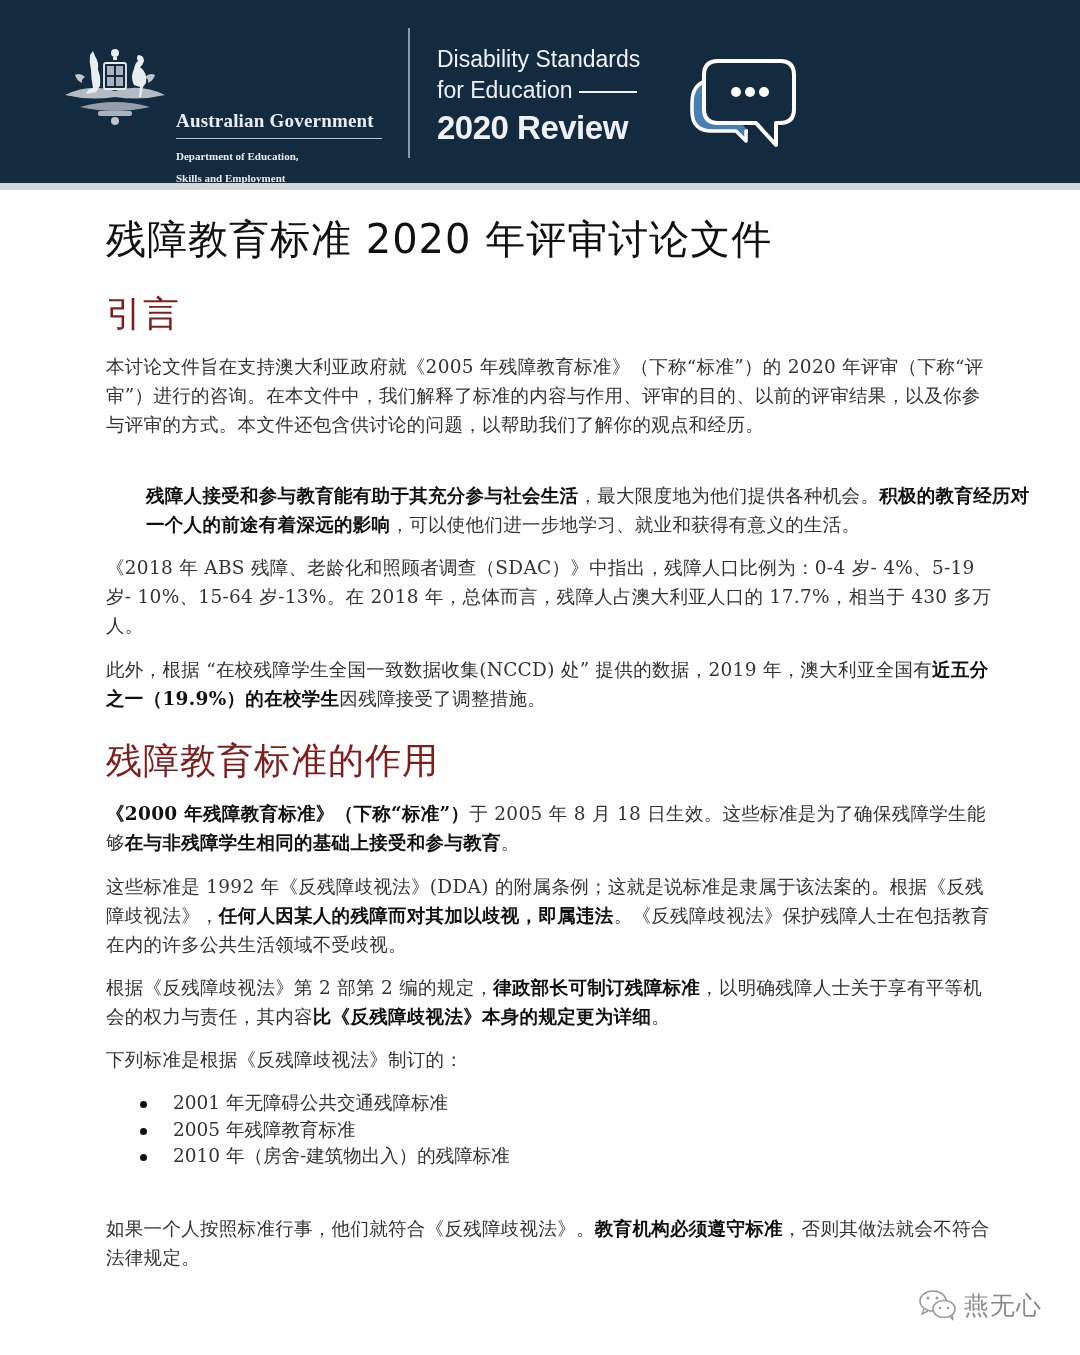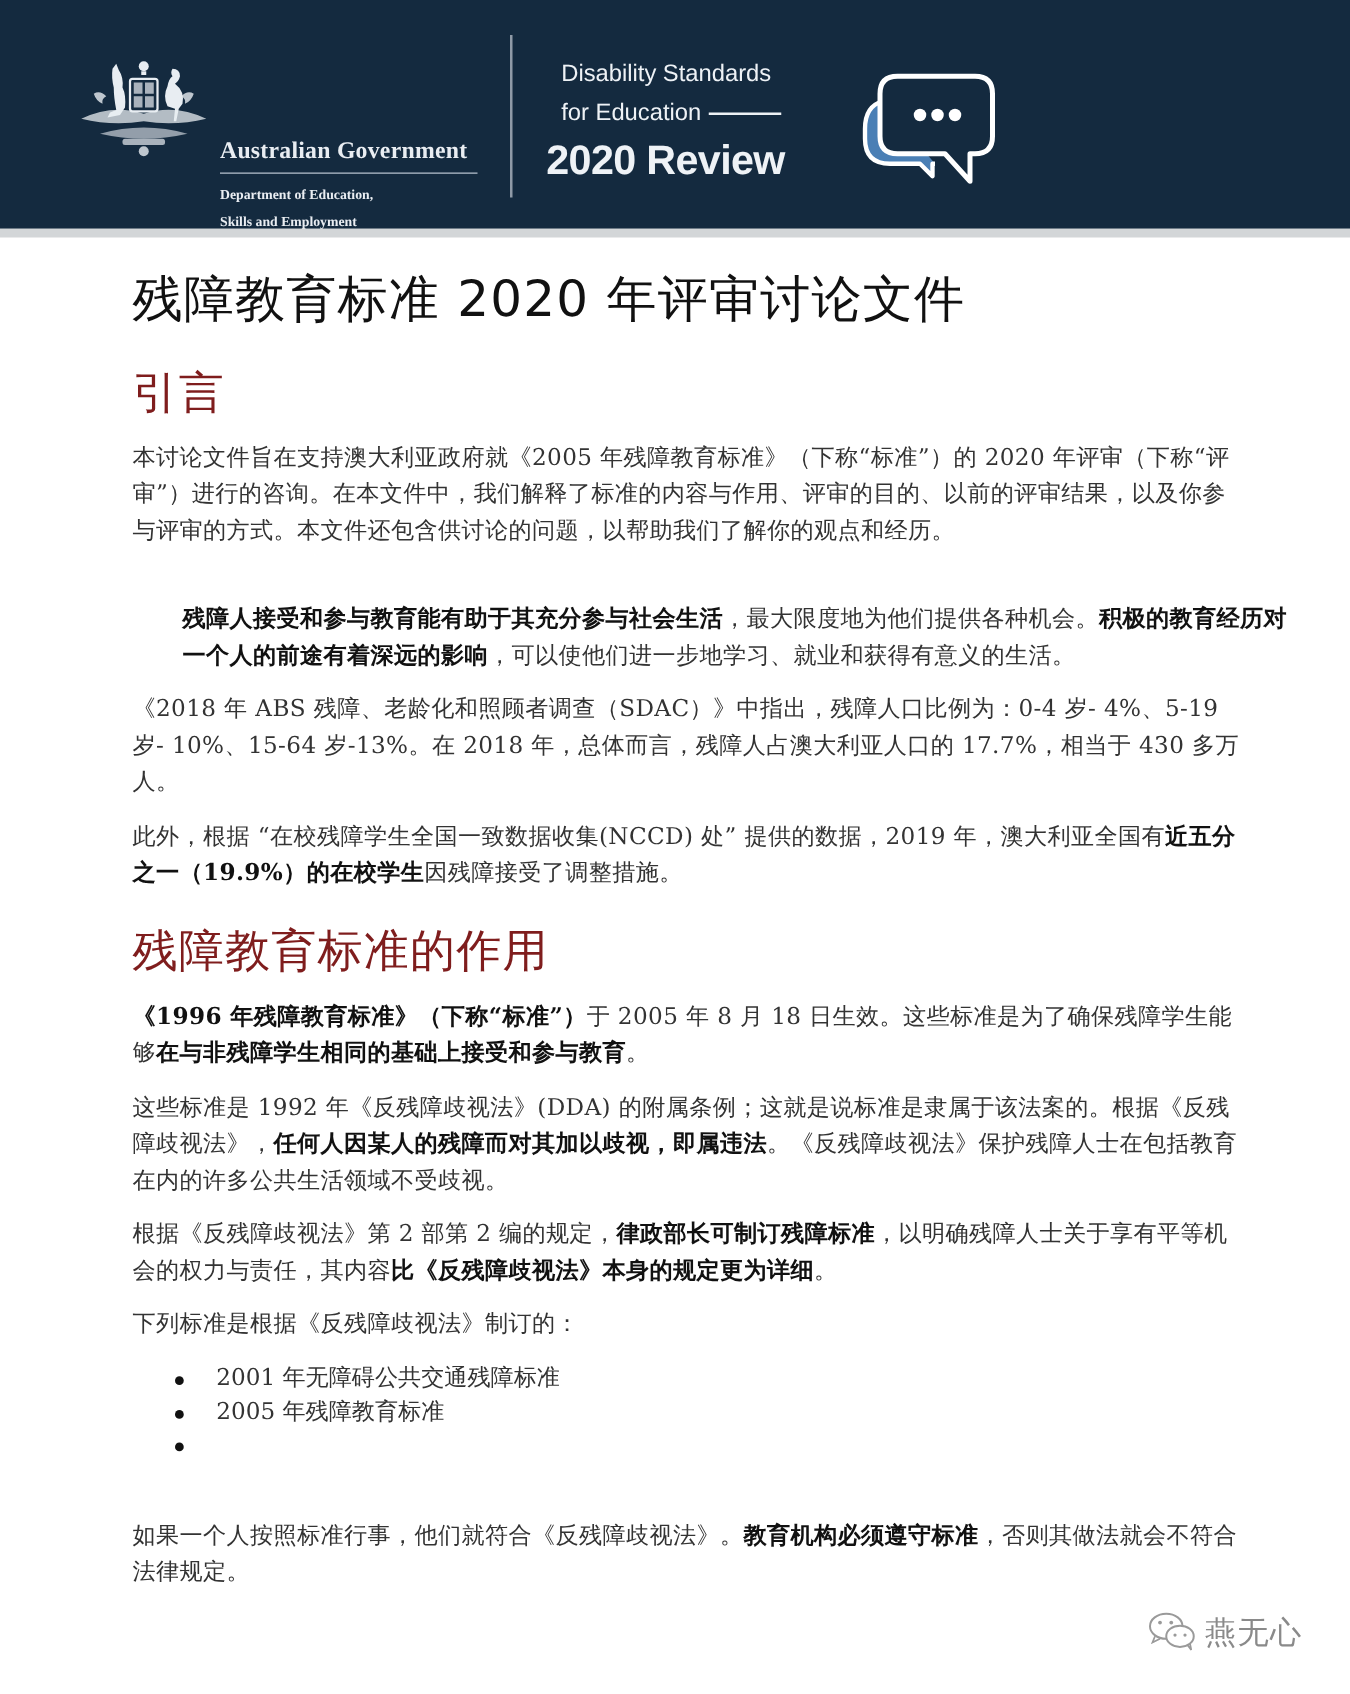--- a/index.html
+++ b/index.html
@@ -13,21 +13,21 @@
   .header-stripe {
     position: absolute; left: 0; top: 183px; width: 1080px; height: 7px; background: #d3d6d8;
   }
   .crest { position: absolute; left: 60px; top: 45px; width: 110px; height: 85px; }
   .gov-block { position: absolute; left: 176px; top: 66px; color: #e9edf2; font-family: "Liberation Serif", serif; font-weight: bold; }
   .gov-title { font-size: 19px; letter-spacing: 0.2px; margin-top: 44px; }
   .gov-rule { width: 206px; height: 1px; background: #b7c2cf; margin: 6px 0 6px 0; }
   .gov-dept { font-size: 11px; line-height: 22px; }
   .vdivider { position: absolute; left: 408px; top: 28px; width: 2px; height: 130px; background: #8f9aa7; }
   .dse-block { position: absolute; left: 437px; top: 44px; color: #eef2f6; font-family: "Liberation Sans", sans-serif; }
-  .dse-line1, .dse-line2 { font-size: 19px; line-height: 31px; margin-left: 12px; }
+  .dse-line1, .dse-line2 { font-size: 23px; line-height: 31px; }
   .dse-line2 .dash { display: inline-block; width: 58px; height: 2px; background: #eef2f6; vertical-align: middle; margin-left: 6px; }
   .dse-year { font-size: 33px; font-weight: bold; line-height: 44px; letter-spacing: -0.5px; }
   .chat-icon { position: absolute; left: 686px; top: 55px; width: 115px; height: 100px; }
   .doc-title { position: absolute; left: 106px; top: 212px; font-size: 40px; color: #111; font-family: "DejaVu Sans", sans-serif; letter-spacing: 1px; white-space: nowrap; }
   .h2 { position: absolute; left: 106px; font-size: 36px; color: #7f1d1d; font-family: "DejaVu Sans", sans-serif; letter-spacing: 1px; white-space: nowrap; }
   .para { position: absolute; left: 106px; width: 890px; font-size: 18.5px; line-height: 29px; color: #333; letter-spacing: 0.3px; }
   .para b, .para .bold { font-weight: bold; color: #111; }
   .bullets { position: absolute; left: 106px; top: 1090px; margin: 0; padding: 0; list-style: none; font-size: 18.5px; line-height: 26.5px; color: #333; }
   .bullets li { position: relative; padding-left: 67px; }
   .bullets li .dot { position: absolute; left: 34px; top: 11px; width: 7px; height: 7px; border-radius: 50%; background: #111; }
@@ -95,39 +95,39 @@
   <span>《2018 年 ABS 残障、老龄化和照顾者调查（SDAC）》中指出，残障人口比例为：0-4 岁- 4%、5-19 岁- 10%、15-64 岁-13%。在 2018 年，总体而言，残障人占澳大利亚人口的 17.7%，相当于 430 多万人。</span>
 </div>
 
 <div class="para" style="top:655px;">
   <span>此外，根据 “在校残障学生全国一致数据收集(NCCD) 处” 提供的数据，2019 年，澳大利亚全国有</span><span class="bold">近五分之一（19.9%）的在校学生</span><span>因残障接受了调整措施。</span>
 </div>
 
 <div class="h2" style="top:737px;">残障教育标准的作用</div>
 
 <div class="para" style="top:799px;">
-  <span class="bold">《1996 年残障教育标准》（下称“标准”）</span><span>于 2005 年 8 月 18 日生效。这些标准是为了确保残障学生能够</span><span class="bold">在与非残障学生相同的基础上接受和参与教育</span><span>。</span>
+  <span class="bold">《2000 年残障教育标准》（下称“标准”）</span><span>于 2005 年 8 月 18 日生效。这些标准是为了确保残障学生能够</span><span class="bold">在与非残障学生相同的基础上接受和参与教育</span><span>。</span>
 </div>
 
 <div class="para" style="top:872px;">
   <span>这些标准是 1992 年《反残障歧视法》(DDA) 的附属条例；这就是说标准是隶属于该法案的。根据《反残障歧视法》，</span><span class="bold">任何人因某人的残障而对其加以歧视，即属违法</span><span>。《反残障歧视法》保护残障人士在包括教育在内的许多公共生活领域不受歧视。</span>
 </div>
 
 <div class="para" style="top:973px;">
   <span>根据《反残障歧视法》第 2 部第 2 编的规定，</span><span class="bold">律政部长可制订残障标准</span><span>，以明确残障人士关于享有平等机会的权力与责任，其内容</span><span class="bold">比《反残障歧视法》本身的规定更为详细</span><span>。</span>
 </div>
 
 <div class="para" style="top:1045px;">
   <span>下列标准是根据《反残障歧视法》制订的：</span>
 </div>
 
 <ul class="bullets">
   <li><span class="dot"></span><span>2001 年无障碍公共交通残障标准</span></li>
   <li><span class="dot"></span><span>2005 年残障教育标准</span></li>
-  <li><span class="dot"></span></li>
+  <li><span class="dot"></span><span>2010 年（房舍-建筑物出入）的残障标准</span></li>
 </ul>
 
 <div class="para" style="top:1214px;">
   <span>如果一个人按照标准行事，他们就符合《反残障歧视法》。</span><span class="bold">教育机构必须遵守标准</span><span>，否则其做法就会不符合法律规定。</span>
 </div>
 
 <div class="watermark">
   <svg width="40" height="34" viewBox="0 0 40 34">
     <ellipse cx="15" cy="13" rx="13" ry="10" fill="none" stroke="#9a9a9a" stroke-width="1.6"></ellipse>
     <ellipse cx="26" cy="21" rx="11" ry="8.5" fill="#ffffff" stroke="#9a9a9a" stroke-width="1.6"></ellipse>

